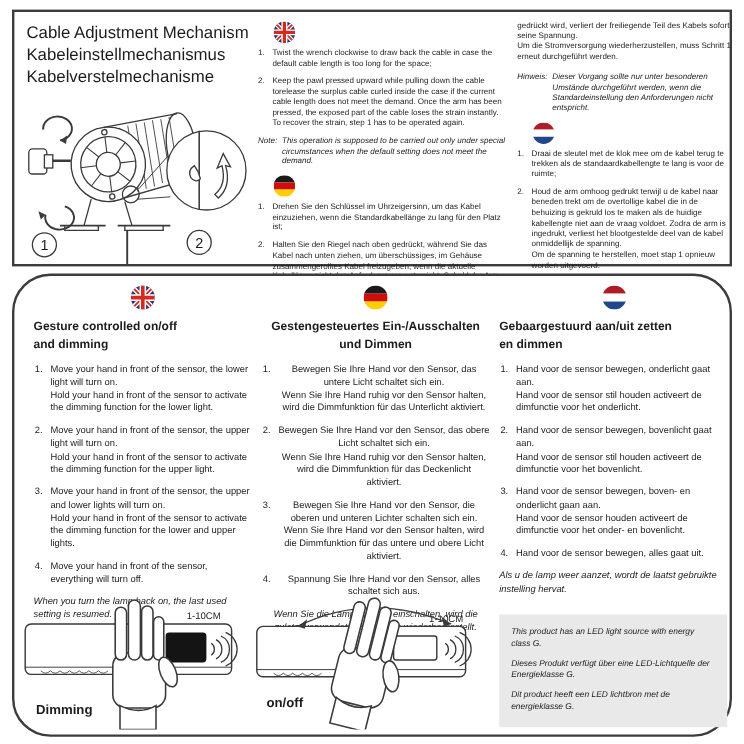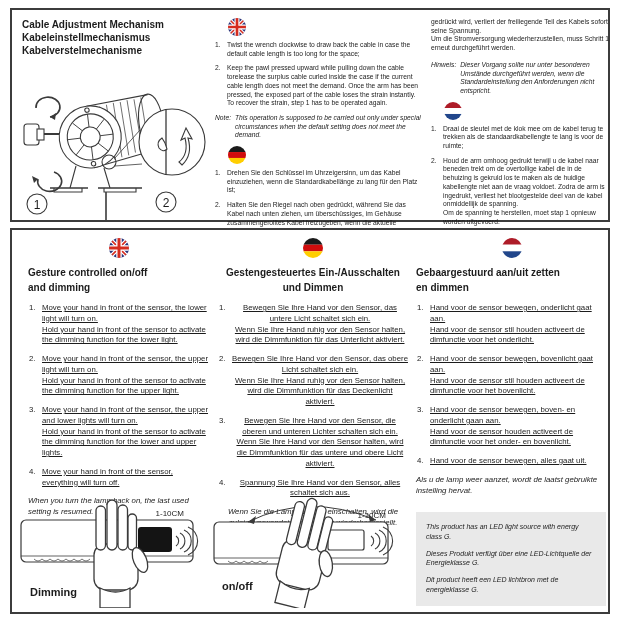--- a/index.html
+++ b/index.html
@@ -1,25 +1,25 @@
 <!DOCTYPE html>
 <html><head>
 <meta charset="utf-8">
 <style>
   * { margin:0; padding:0; box-sizing:border-box; }
   html,body { width:620px; height:620px; background:#f6f6f6; font-family:"Liberation Sans","DejaVu Sans",sans-serif; color:#1c1c1c; }
   .page { position:absolute; left:0; top:0; width:620px; height:620px; background:#ffffff; }
 
   .panel { position:absolute; background:#fff; border:2px solid #3c3c3c; }
   #top-panel { left:10px; top:8px; width:600px; height:214px; }
-  #bottom-panel { left:10px; top:228px; width:600px; height:386px; }
+  #bottom-panel { left:10px; top:228px; width:600px; height:386px;border-radius:32px; }
 
   
   .tb-title { position:absolute; left:10px; top:8px; width:190px;
-              font-size:10px; font-weight:bold; line-height:1.3; white-space:pre-line; }
+              font-size:14px; font-weight:normal; line-height:1.3; white-space:pre-line; }
   .mech-fig { position:absolute; left:2px; top:72px; width:198px; height:138px; }
 
   .tb-col { position:absolute; top:6px; font-size:6.7px; line-height:1.3; }
   #tb-mid { left:202px; width:210px; }
   #tb-right { left:418px; width:182px; }
 
   .flag { width:18px; height:18px; display:block; margin:2px 0 5px 14px; }
   .flag-c { margin:4px 0 5px 14px; }
 
   ol.steps { list-style:none; counter-reset:it; }
@@ -31,21 +31,21 @@
   .note .ntext { flex:1; white-space:pre-line; }
   .cont { white-space:pre-line; margin:2px 0 8px 1px; }
 
   
   .gb-col { position:absolute; top:8px; font-size:7.8px; line-height:1.38; }
   #gb-en { left:16px;  width:182px; }
   #gb-de { left:206px; width:190px;text-align:center; }
   #gb-nl { left:404px; width:192px; }
   .gb-col .flag { margin:0 auto 8px auto; width:20px; height:20px; }
   .gb-head { font-size:10px; font-weight:bold; line-height:1.45; white-space:pre-line; margin-bottom:8px; }
-  .gb-col ol.steps li { padding-left:14px; margin-bottom:8px;text-decoration:underline; }
+  .gb-col ol.steps li { padding-left:14px; margin-bottom:8px; }
   .gb-footer { font-style:italic; white-space:pre-line; margin-top:2px; }
 
   .fig { position:absolute; }
   #fig-dimming { left:4px;  top:266px; width:196px; height:112px; }
   #fig-onoff  { left:196px; top:260px; width:202px; height:118px; }
   .fig-label { position:absolute; left:14px; bottom:10px; font-size:11px; font-weight:bold; }
   #fig-onoff .fig-label { bottom:16px; }
 
   #energy-box { position:absolute; left:404px; top:282px; width:190px; height:94px;
                 background:#e9e9e9; padding:10px 10px; font-size:7px; font-style:italic; line-height:1.4; }

